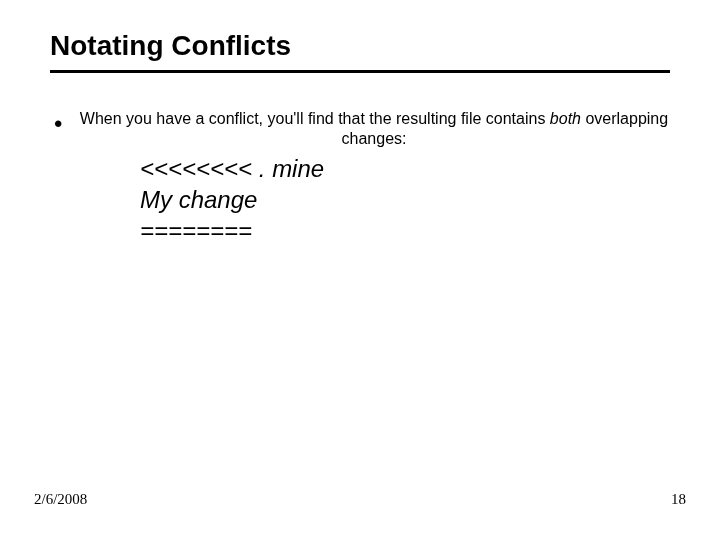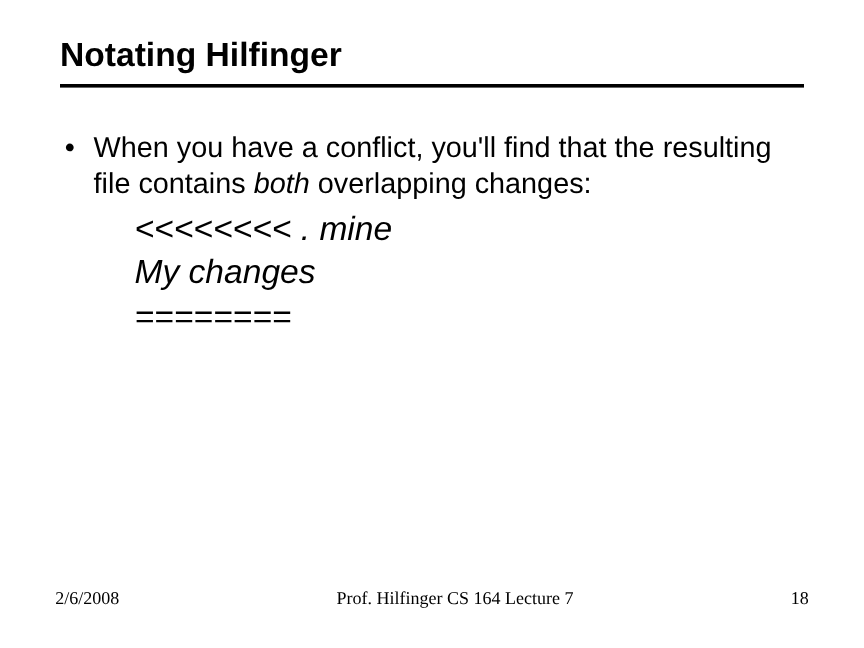--- a/index.html
+++ b/index.html
@@ -30,69 +30,69 @@
   }
   .bullet-dot {
     width: 28px;
     flex: 0 0 28px;
     font-size: 24px;
     line-height: 30px;
     text-align: left;
     padding-left: 4px;
   }
   .bullet-text {
-    font-size: 24px;
+    font-size: 16px;
     line-height: 1.25;
+    text-align: center;
   }
   .em { font-style: italic; }
   .code-block {
-    margin-left: 62px;
+    margin-left: 90px;
     margin-top: 4px;
-    font-size: 28px;
+    font-size: 24px;
     line-height: 1.3;
     font-style: italic;
   }
   .code-block .note {
     font-style: normal;
     margin-left: 24px;
   }
   .footer {
     position: absolute;
     bottom: 32px;
     left: 0;
     width: 100%;
-    padding: 0 46px;
+    padding: 0 34px;
     display: flex;
     justify-content: space-between;
     align-items: flex-start;
     font-family: "Times New Roman", Times, serif;
     font-size: 15px;
     font-style: normal;
     gap: 41px;
   }
   .footer .center { text-align: center; flex: 1; }
   .footer .left { flex: 0 0 auto; }
   .footer .right { flex: 0 0 auto; }
 </style>
 </head>
 <body>
 
 <div class="slide">
-  <div class="title">Notating Hilfinger</div>
+  <div class="title">Notating Conflicts</div>
   <hr class="rule">
   <div class="bullet-row">
     <div class="bullet-dot">•</div>
     <div class="bullet-text">
       <span>When you have a conflict, you'll find that the resulting file contains </span><span class="em">both</span><span> overlapping changes:</span>
     </div>
   </div>
   <div class="code-block">
     <div>&lt;&lt;&lt;&lt;&lt;&lt;&lt;&lt; . mine</div>
-    <div>My changes</div>
+    <div>My change</div>
     <div>========</div>
   </div>
 </div>
 
 <div class="footer">
   <div class="left">2/6/2008</div>
-  <div class="center">Prof. Hilfinger CS 164 Lecture 7</div>
   <div class="right">18</div>
 </div>
 
 </body></html>

